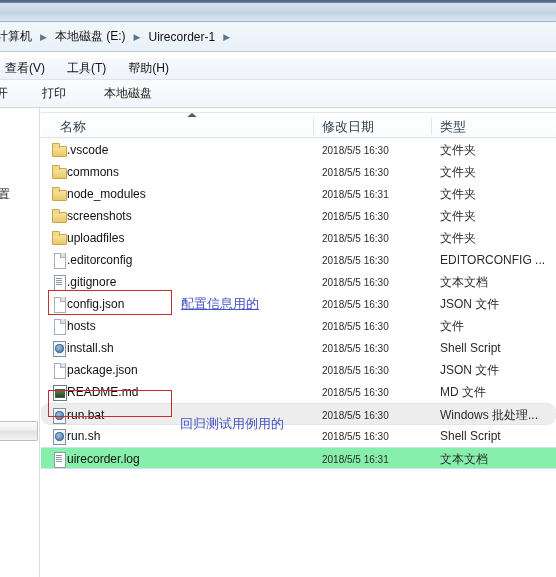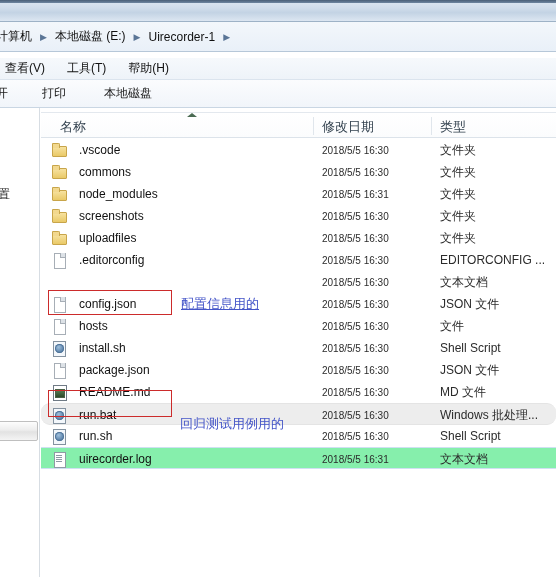--- a/index.html
+++ b/index.html
@@ -121,21 +121,21 @@
   .rows { position: absolute; left: 0; top: 31px; width: 515px; }
   .row {
     position: relative; height: 22px; width: 515px;
     display: block;
   }
   .row.hl-gray  { background: #ededed; border-top: 1px solid #e4e4e4; border-bottom: 1px solid #e4e4e4; border-radius: 9px; }
   .row.hl-blue  { background: #86efac; border-top: 1px solid #cfe0f2; border-bottom: 1px solid #cfe0f2; }
 
   .cell-name {
     position: absolute; left: 10px; top: 0; height: 22px;
-    display: flex; align-items: center; gap: 12px;
+    display: flex; align-items: center; gap: 0;
     font-size: 12px; color: #111;
   }
   .cell-date {
     position: absolute; left: 281px; top: 0; height: 22px;
     display: flex; align-items: center;
     font-size: 10px; color: #2b2b2b; white-space: nowrap;
   }
   .cell-type {
     position: absolute; left: 399px; top: 0; height: 22px;
     display: flex; align-items: center;
@@ -317,20 +317,24 @@
         </div>
         <div class="row">
           <div class="cell-name">
             <span class="ico ico-file"></span>
             <span>.editorconfig</span>
           </div>
           <div class="cell-date">2018/5/5 16:30</div>
           <div class="cell-type">EDITORCONFIG ...</div>
         </div>
         <div class="row">
+          <div class="cell-name">
+            <span class="ico ico-text"></span>
+            <span>.gitignore</span>
+          </div>
           <div class="cell-date">2018/5/5 16:30</div>
           <div class="cell-type">文本文档</div>
         </div>
         <div class="row">
           <div class="cell-name">
             <span class="ico ico-file"></span>
             <span>config.json</span>
           </div>
           <div class="cell-date">2018/5/5 16:30</div>
           <div class="cell-type">JSON 文件</div>

